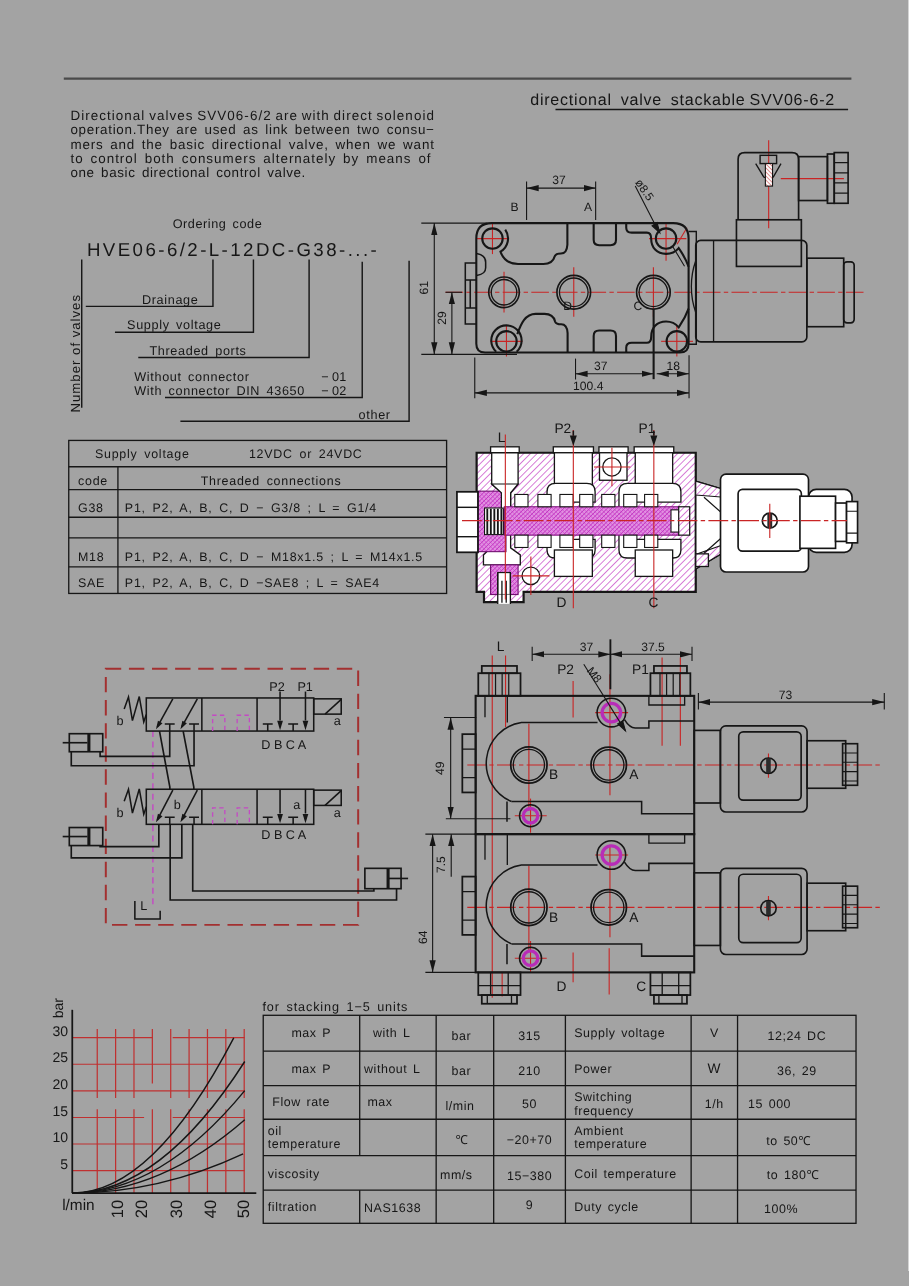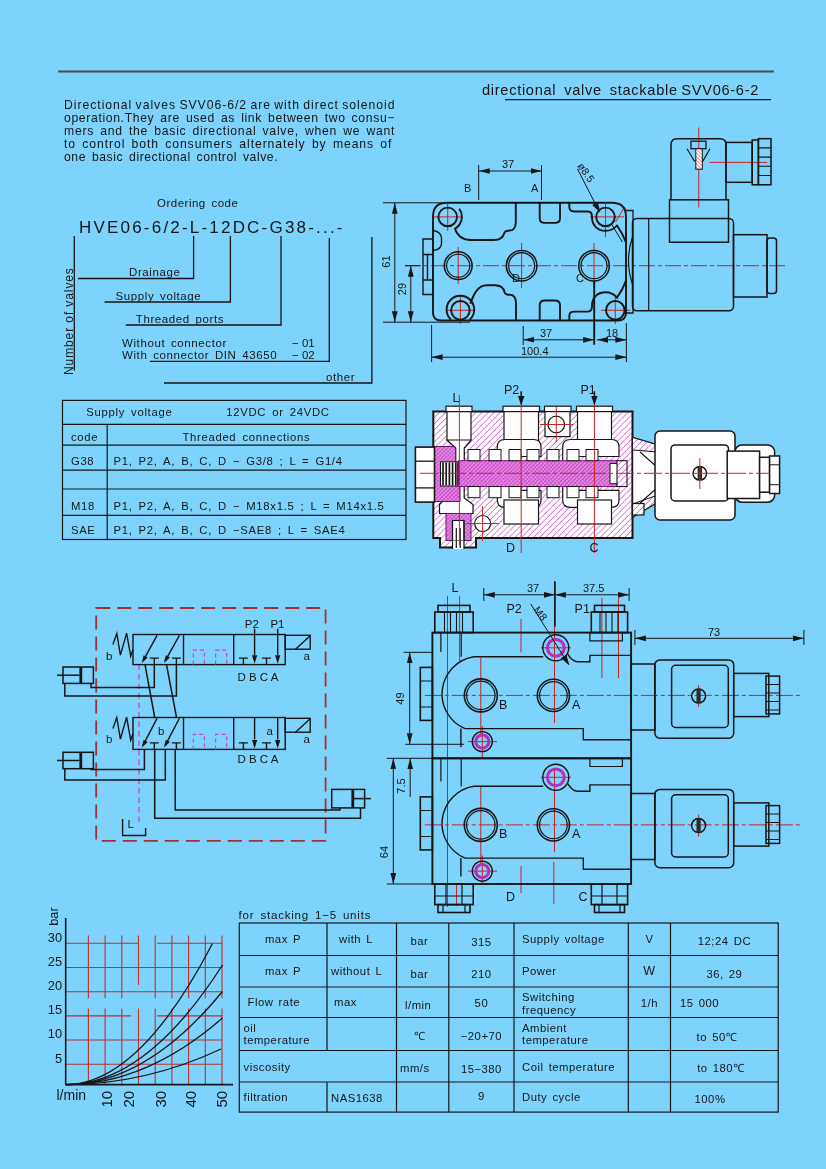--- a/index.html
+++ b/index.html
@@ -1,16 +1,16 @@
 <!DOCTYPE html>
 <html><head>
 <meta charset="utf-8">
 <style>
   html,body{margin:0;padding:0;background:#fff;}
-  #page{position:relative;width:826px;height:1169px;background:#7dd3fc;overflow:hidden;}
+  #page{position:relative;width:826px;height:1169px;background:#a3a3a3;overflow:hidden;}
   text{font-family:"Liberation Sans",sans-serif;fill:#161616;}
 </style>
 </head>
 <body>
 <div id="page">
 <svg width="826" height="1169" viewBox="0 0 826 1169">
 <defs>
   <marker id="ab" viewBox="0 0 10 6" refX="10" refY="3" markerWidth="11" markerHeight="6.6" orient="auto" markerUnits="userSpaceOnUse">
           <path d="M10 3 L0 0.4 L0 5.6 z" fill="#161616"></path>
         </marker>

